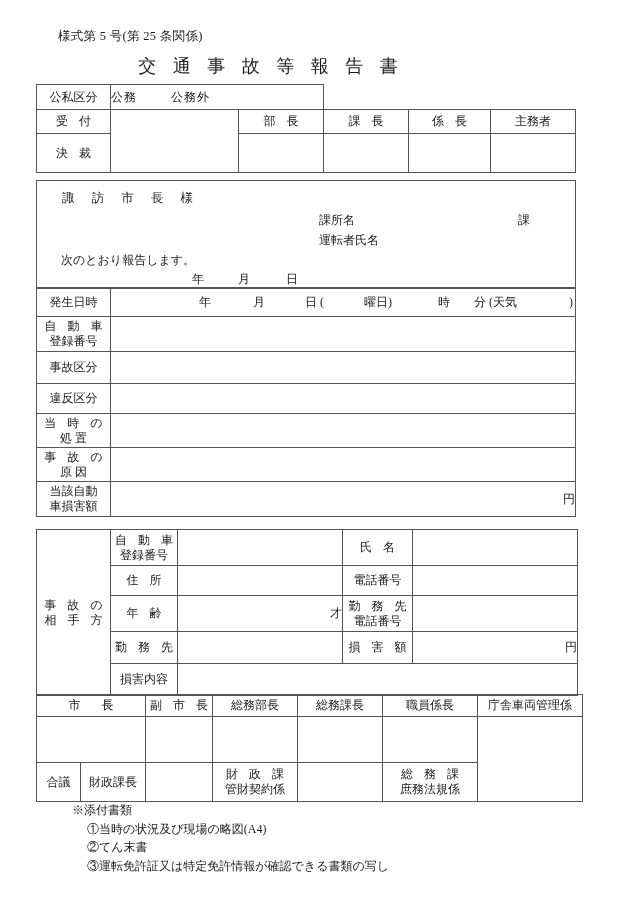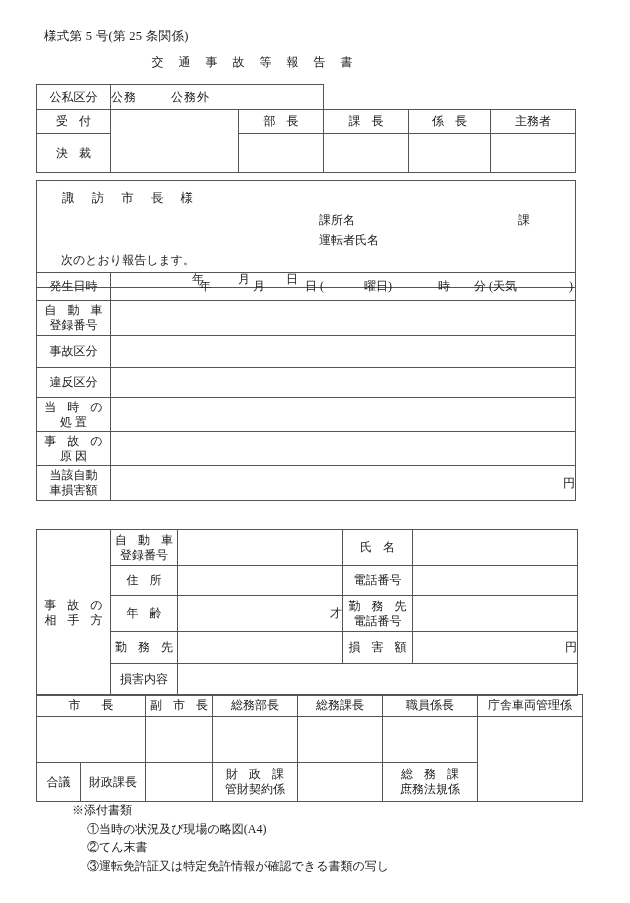--- a/index.html
+++ b/index.html
@@ -19,33 +19,33 @@
   .page {
     position: relative;
     width: 630px;
     height: 903px;
     box-sizing: border-box;
   }
 
   
   .form-code {
     position: absolute;
-    left: 44px;
+    left: 58px;
     top: 28px;
     font-size: 12.5px;
     letter-spacing: 0.3px;
     white-space: nowrap;
   }
   .doc-title {
     position: absolute;
-    left: 0;
+    left: 16px;
     top: 54px;
     width: 504px;
     text-align: center;
-    font-size: 12px;
+    font-size: 18px;
     letter-spacing: 6px;
     text-indent: 6px;
     white-space: nowrap;
   }
 
   
   .tbl {
     position: absolute;
     border-collapse: collapse;
     table-layout: fixed;
@@ -136,21 +136,21 @@
   .addr-date {
     position: absolute;
     left: 155px; top: 91px;
     font-size: 12px;
     white-space: nowrap;
   }
   .addr-date .m { margin-left: 34px; }
   .addr-date .d { margin-left: 36px; }
 
   
-  #tbl-detail { left: 36px; top: 272px; border-radius: 12px; }
+  #tbl-detail { left: 36px; top: 288px; border-radius: 12px; }
   .dt-row-val { padding-left: 6px; }
   .occur-line {
     font-size: 12px;
     white-space: nowrap;
     padding-left: 88px;
   }
   .occur-line span { display: inline-block; }
   .occur-line .g1 { margin-left: 0; }
   .occur-line .g2 { margin-left: 42px; }
   .occur-line .g3 { margin-left: 40px; }

